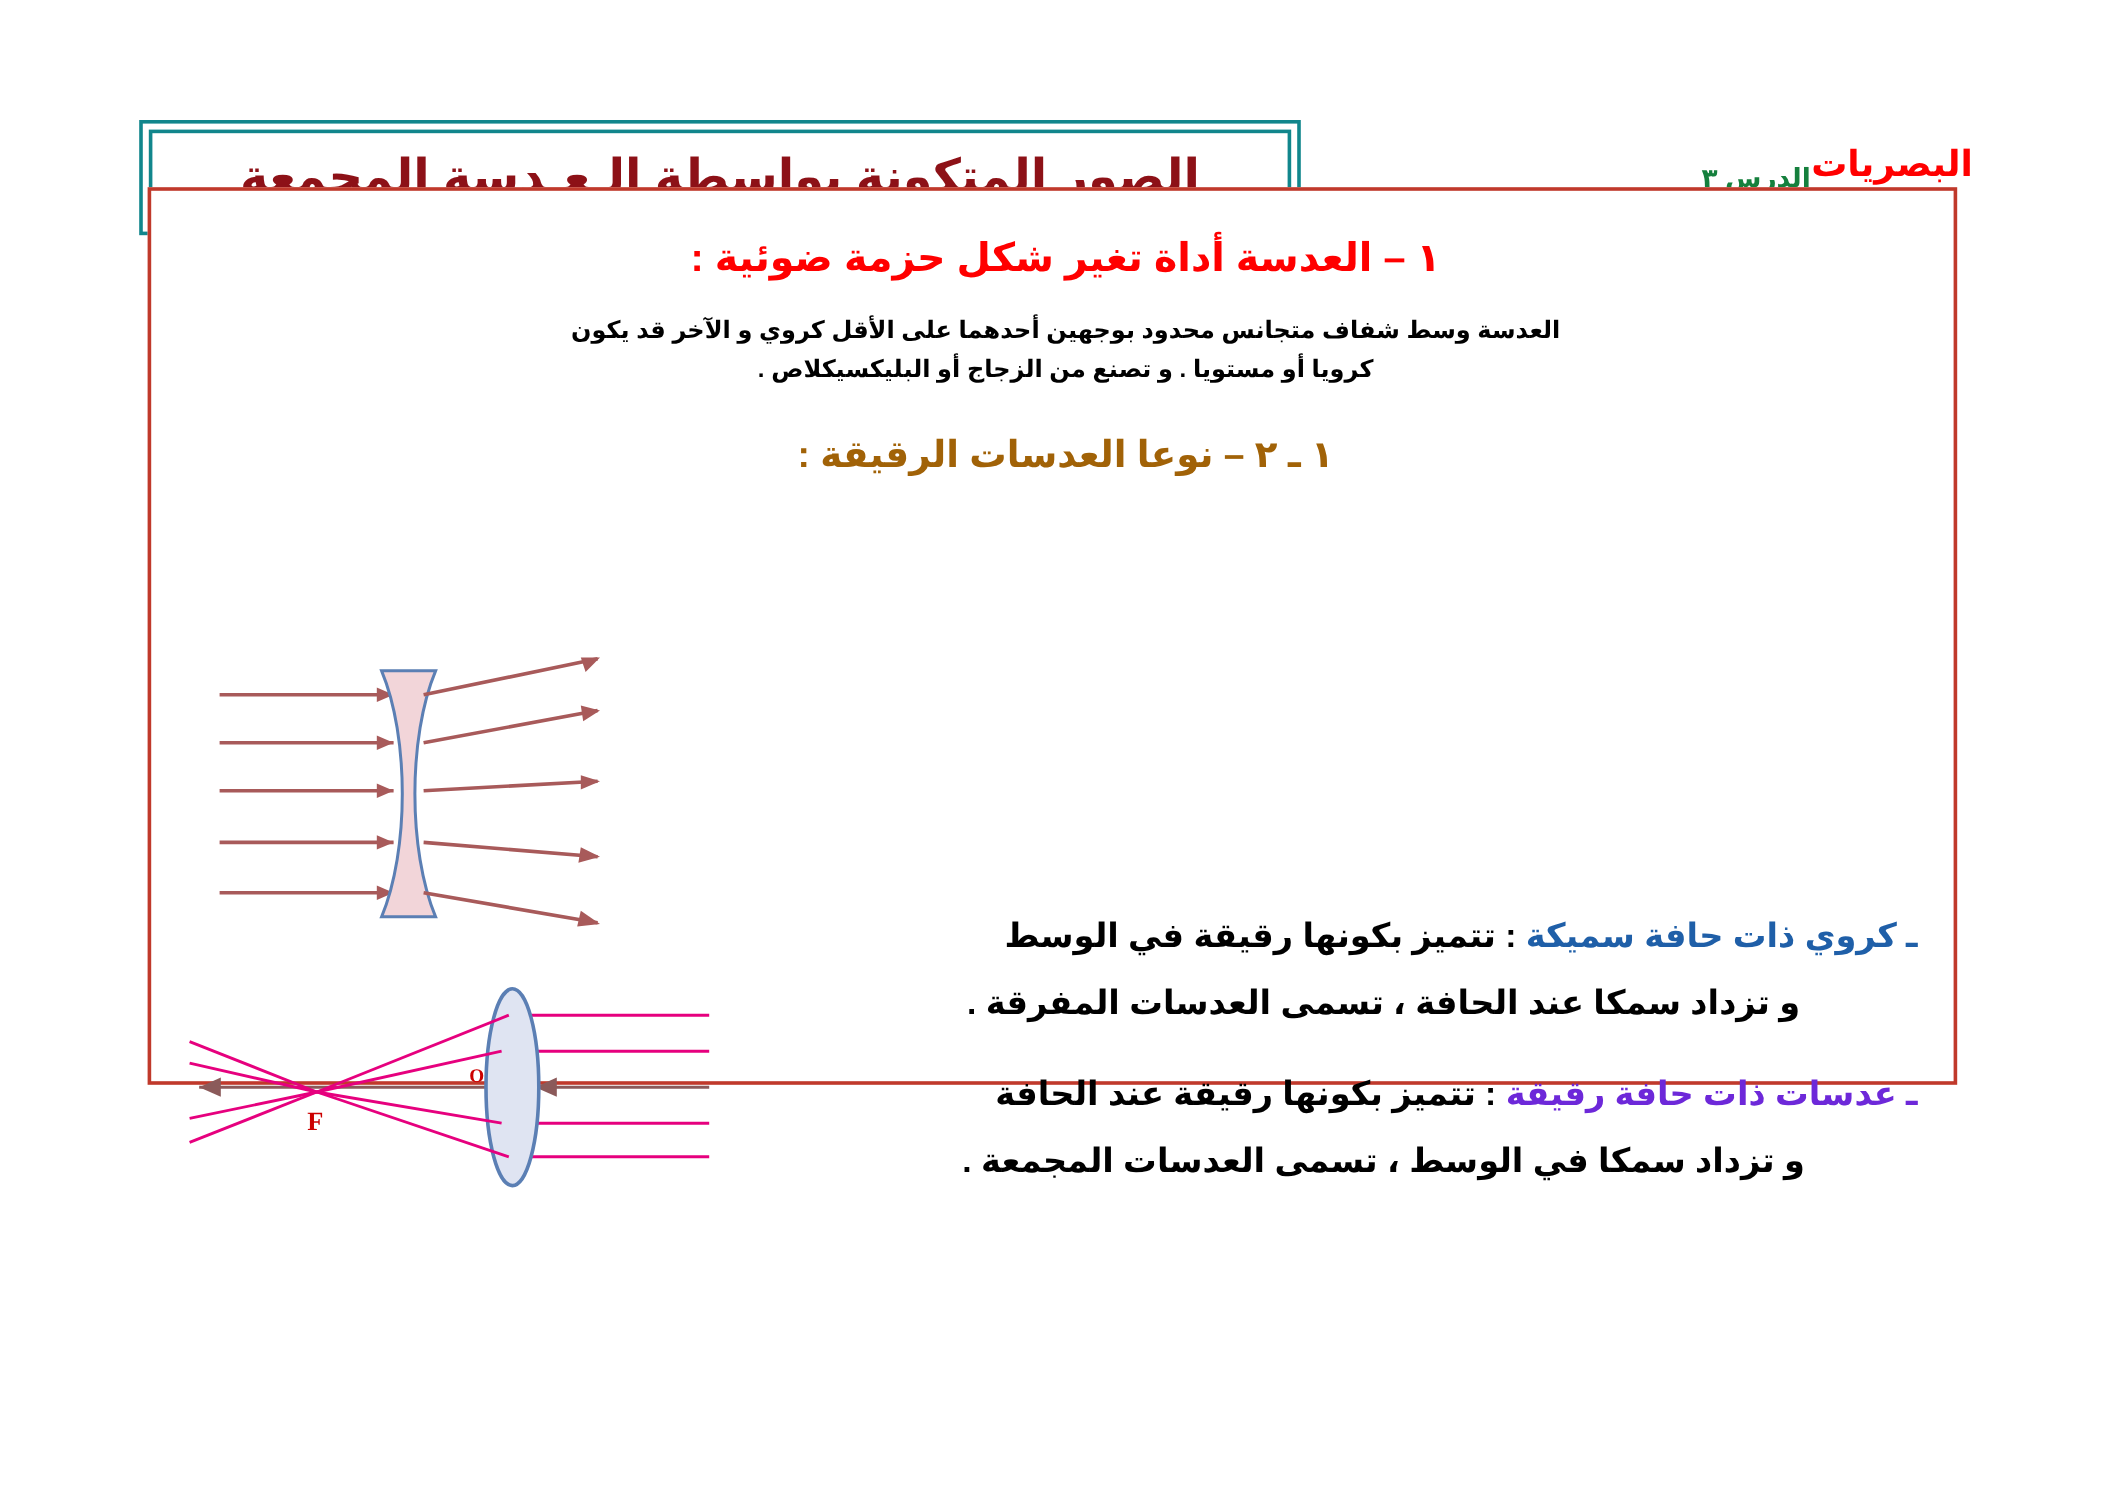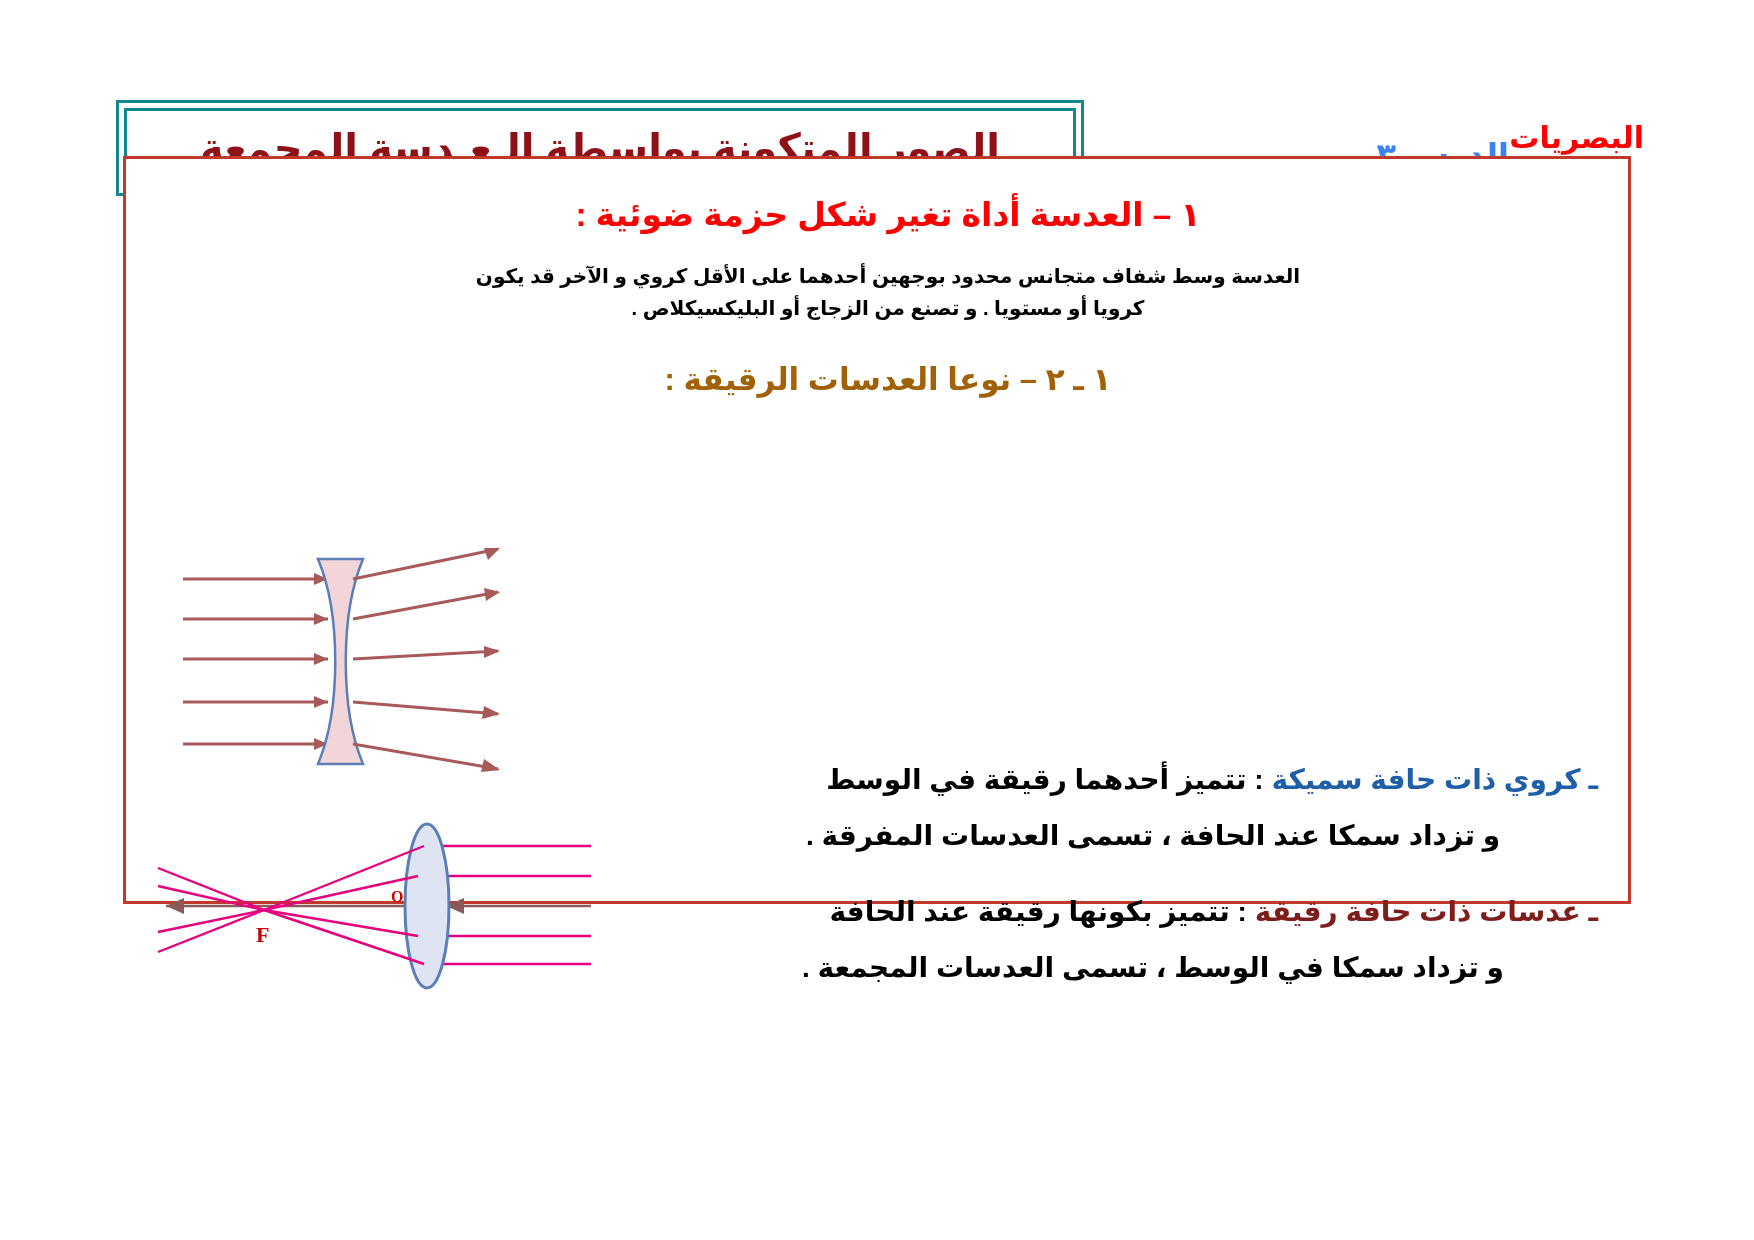--- a/index.html
+++ b/index.html
@@ -12,43 +12,43 @@
   .title-frame{position:absolute;left:116px;top:52px;width:968px;height:96px;
       border:3px solid #11868c;background:#ffffff;box-sizing:border-box;}
   .title-frame-inner{position:absolute;left:5px;top:5px;right:5px;bottom:5px;
       border:3px solid #11868c;background:#ffffff;box-sizing:border-box;
       display:flex;align-items:center;justify-content:center;}
   .title-text{font-size:40px;font-weight:bold;color:#8d1117;direction:rtl;
       letter-spacing:1px;white-space:nowrap;}
 
   .subject{position:absolute;right:110px;top:72px;font-size:30px;font-weight:bold;
       color:#ff0000;direction:rtl;}
-  .lesson{position:absolute;right:245px;top:88px;font-size:32px;font-weight:bold;
-      color:#3b82f6;direction:rtl;white-space:nowrap;}
+  .lesson{position:absolute;right:245px;top:88px;font-size:22px;font-weight:bold;
+      color:#15803d;direction:rtl;white-space:nowrap;}
 
   
   .body-box{position:absolute;left:123px;top:156px;width:1508px;height:748px;
       border:3px solid #c0392b;box-sizing:border-box;background:#ffffff;}
 
   .content{position:absolute;right:30px;top:18px;width:1420px;direction:rtl;
       text-align:right;}
 
   .h-red{font-size:33px;font-weight:bold;color:#ff0000;margin:18px 0 0 0;
       text-align:center;padding-right:0;}
   .h-green{font-size:31px;font-weight:bold;color:#1a8a4a;margin:40px 0 0 0;
       text-align:center;}
   .h-green2{font-size:31px;font-weight:bold;color:#a16207;margin:36px 0 0 0;
       text-align:center;}
 
   .para{font-size:20px;font-weight:bold;color:#000000;line-height:1.62;
       margin:26px 0 0 0;text-align:justify;text-align-last:center;}
   .bline{font-size:28px;font-weight:bold;color:#000000;line-height:1.5;
       margin:0 0 14px 0;text-align:right;white-space:nowrap;}
   .lbl-blue{color:#1f5fa8;}
-  .lbl-pink{color:#7f1d1d;}
+  .lbl-pink{color:#6d28d9;}
   .bline.cont{text-align:center;}
 
   
   .bullet-col{position:absolute;right:30px;top:600px;width:890px;direction:rtl;}
 
   
   .fig{position:absolute;}
   .fig-diverging{left:175px;top:555px;width:360px;height:230px;}
   .fig-converging{left:150px;top:820px;width:460px;height:210px;}
 
@@ -81,21 +81,21 @@
       <span>العدسة وسط شفاف متجانس محدود بوجهين أحدهما على الأقل كروي و الآخر قد يكون</span><br>
       <span>كرويا أو مستويا . و تصنع  من الزجاج أو البليكسيكلاص .</span>
     </div>
 
     <div class="h-green2">١ ـ ٢ – نوعا العدسات الرقيقة :</div>
   </div>
 
   <div class="bullet-col">
 
     <div class="bline">
-      <span class="lbl-blue">ـ كروي ذات حافة سميكة</span><span> : تتميز أحدهما رقيقة في الوسط</span>
+      <span class="lbl-blue">ـ كروي ذات حافة سميكة</span><span> : تتميز بكونها رقيقة في الوسط</span>
     </div>
     <div class="bline cont" style="margin-bottom:34px;">و تزداد سمكا عند الحافة ، تسمى العدسات المفرقة .</div>
 
     <div class="bline">
       <span class="lbl-pink">ـ عدسات ذات حافة رقيقة</span><span> : تتميز بكونها رقيقة عند الحافة</span>
     </div>
     <div class="bline cont">و تزداد سمكا في الوسط ،  تسمى العدسات المجمعة .</div>
   </div>
 
   <div class="fig fig-diverging" style="left:52px;top:395px;">

